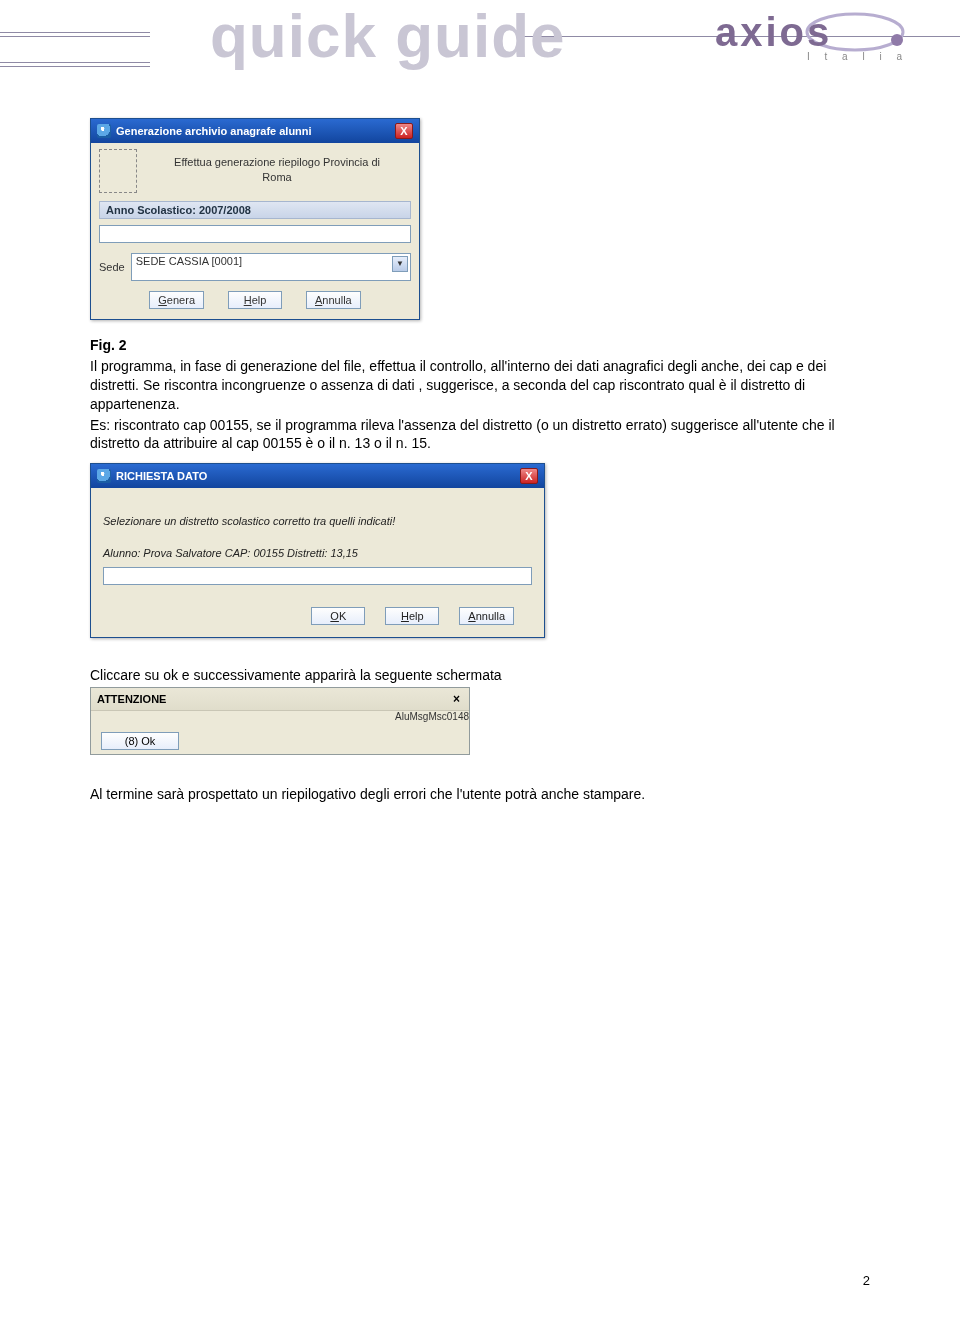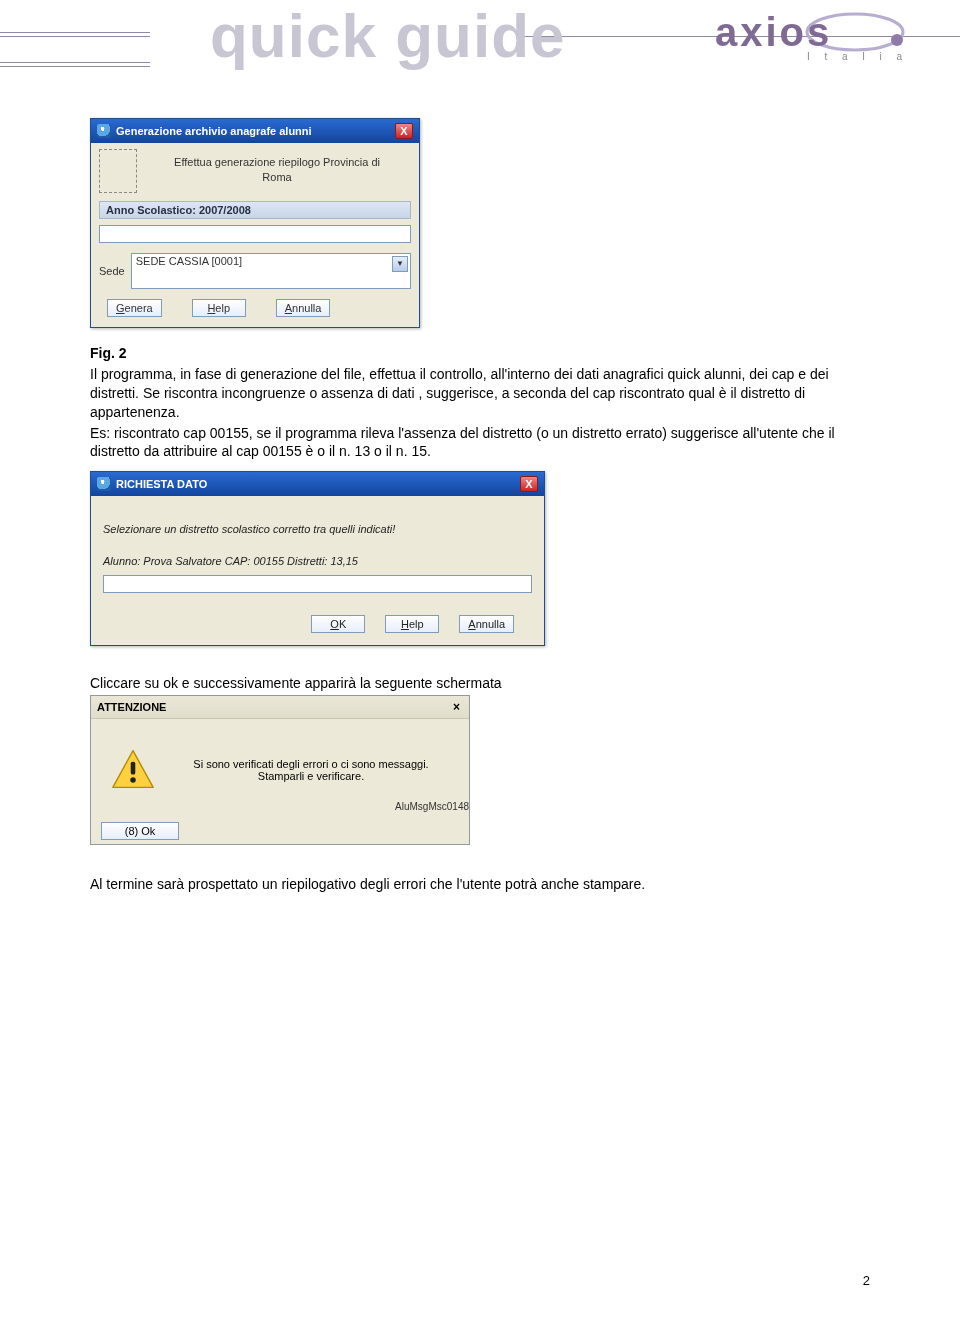--- a/index.html
+++ b/index.html
@@ -122,40 +122,40 @@
     font-weight: bold;
     color: #234;
     padding: 2px 6px;
   }
   .field-row { display: flex; align-items: center; margin-top: 10px; gap: 6px; }
   .blank-input {
     height: 18px; border: 1px solid #7f9db9; background: #fff; width: 100%;
   }
   .sede-select {
     flex: 1;
-    height: 36px;
+    height: 28px;
     border: 1px solid #7f9db9;
     background: #fff;
     font-size: 11px;
     padding: 1px 18px 8px 4px;
     position: relative;
   }
   .sede-select::after {
     content: "▼";
     position: absolute;
     right: 2px; top: 2px;
     font-size: 8px;
     color: #333;
     background: linear-gradient(#e7eefb,#b9cbe8);
     border: 1px solid #7f9db9;
     width: 14px; height: 14px;
     line-height: 14px;
     text-align: center;
   }
-  .btn-row { display: flex; gap: 30px; padding: 10px 8px 2px; justify-content: flex-start; }
+  .btn-row { display: flex; gap: 24px; padding: 10px 8px 2px; justify-content: center; }
   .xp-btn {
     border: 1px solid #7f9db9;
     background: linear-gradient(#fefefe,#e7eefb);
     font-size: 11px;
     padding: 2px 8px;
     min-width: 54px;
     text-align: center;
     cursor: pointer;
   }
   .xp-btn .u { text-decoration: underline; }
@@ -254,21 +254,21 @@
     </div>
     <div class="btn-row">
       <div class="xp-btn"><span class="u">G</span><span></span>enera</div>
       <div class="xp-btn"><span class="u">H</span>elp</div>
       <div class="xp-btn"><span class="u">A</span>nnulla</div>
     </div>
   </div>
 </div>
 
 <p class="body-text bold">Fig. 2</p>
-<p class="body-text">Il programma, in fase di generazione del file, effettua il controllo, all'interno dei dati anagrafici quick alunni, dei cap e dei distretti. Se riscontra incongruenze o assenza di dati , suggerisce, a seconda del cap riscontrato qual è il distretto di appartenenza.</p>
+<p class="body-text">Il programma, in fase di generazione del file, effettua il controllo, all'interno dei dati anagrafici degli anche, dei cap e dei distretti. Se riscontra incongruenze o assenza di dati , suggerisce, a seconda del cap riscontrato qual è il distretto di appartenenza.</p>
 <p class="body-text">Es: riscontrato cap 00155, se il programma rileva l'assenza del distretto (o un distretto errato) suggerisce all'utente che il distretto da attribuire al cap 00155 è o il n. 13 o il n. 15.</p>
 
 <div class="win-dialog wide">
   <div class="win-title">
     <span class="ti-icon"></span>
     <span>RICHIESTA DATO</span>
     <span class="win-close">X</span>
   </div>
   <div class="rd-body">
     <div class="rd-msg">Selezionare un distretto scolastico corretto tra quelli indicati!</div>
@@ -282,33 +282,20 @@
   </div>
 </div>
 
 <p class="body-text">Cliccare su ok e successivamente apparirà la seguente schermata</p>
 
 <div class="attn-dialog">
   <div class="attn-title">
     <span>ATTENZIONE</span>
     <span class="attn-close">×</span>
   </div>
-  <div class="attn-body">
-    <div class="warn-icon">
-      <svg viewBox="0 0 48 48">
-        <polygon points="24,4 46,44 2,44" fill="#ffd040" stroke="#b48a00" stroke-width="1.5" stroke-linejoin="round"></polygon>
-        <rect x="21.5" y="16" width="5" height="14" rx="2" fill="#222"></rect>
-        <circle cx="24" cy="36" r="3" fill="#222"></circle>
-      </svg>
-    </div>
-    <div style="text-align:center;flex:1;">
-      <span>Si sono verificati degli errori o ci sono messaggi.</span><br>
-      <span>Stamparli e verificare.</span>
-    </div>
-  </div>
   <div class="attn-code">AluMsgMsc0148</div>
   <div class="attn-btnrow">
     <div class="xp-btn wide">(8) Ok</div>
   </div>
 </div>
 
 <p class="body-text">Al termine sarà prospettato  un riepilogativo degli errori che l'utente potrà anche stampare.</p>
 
 <div class="page-num">2</div>
 

